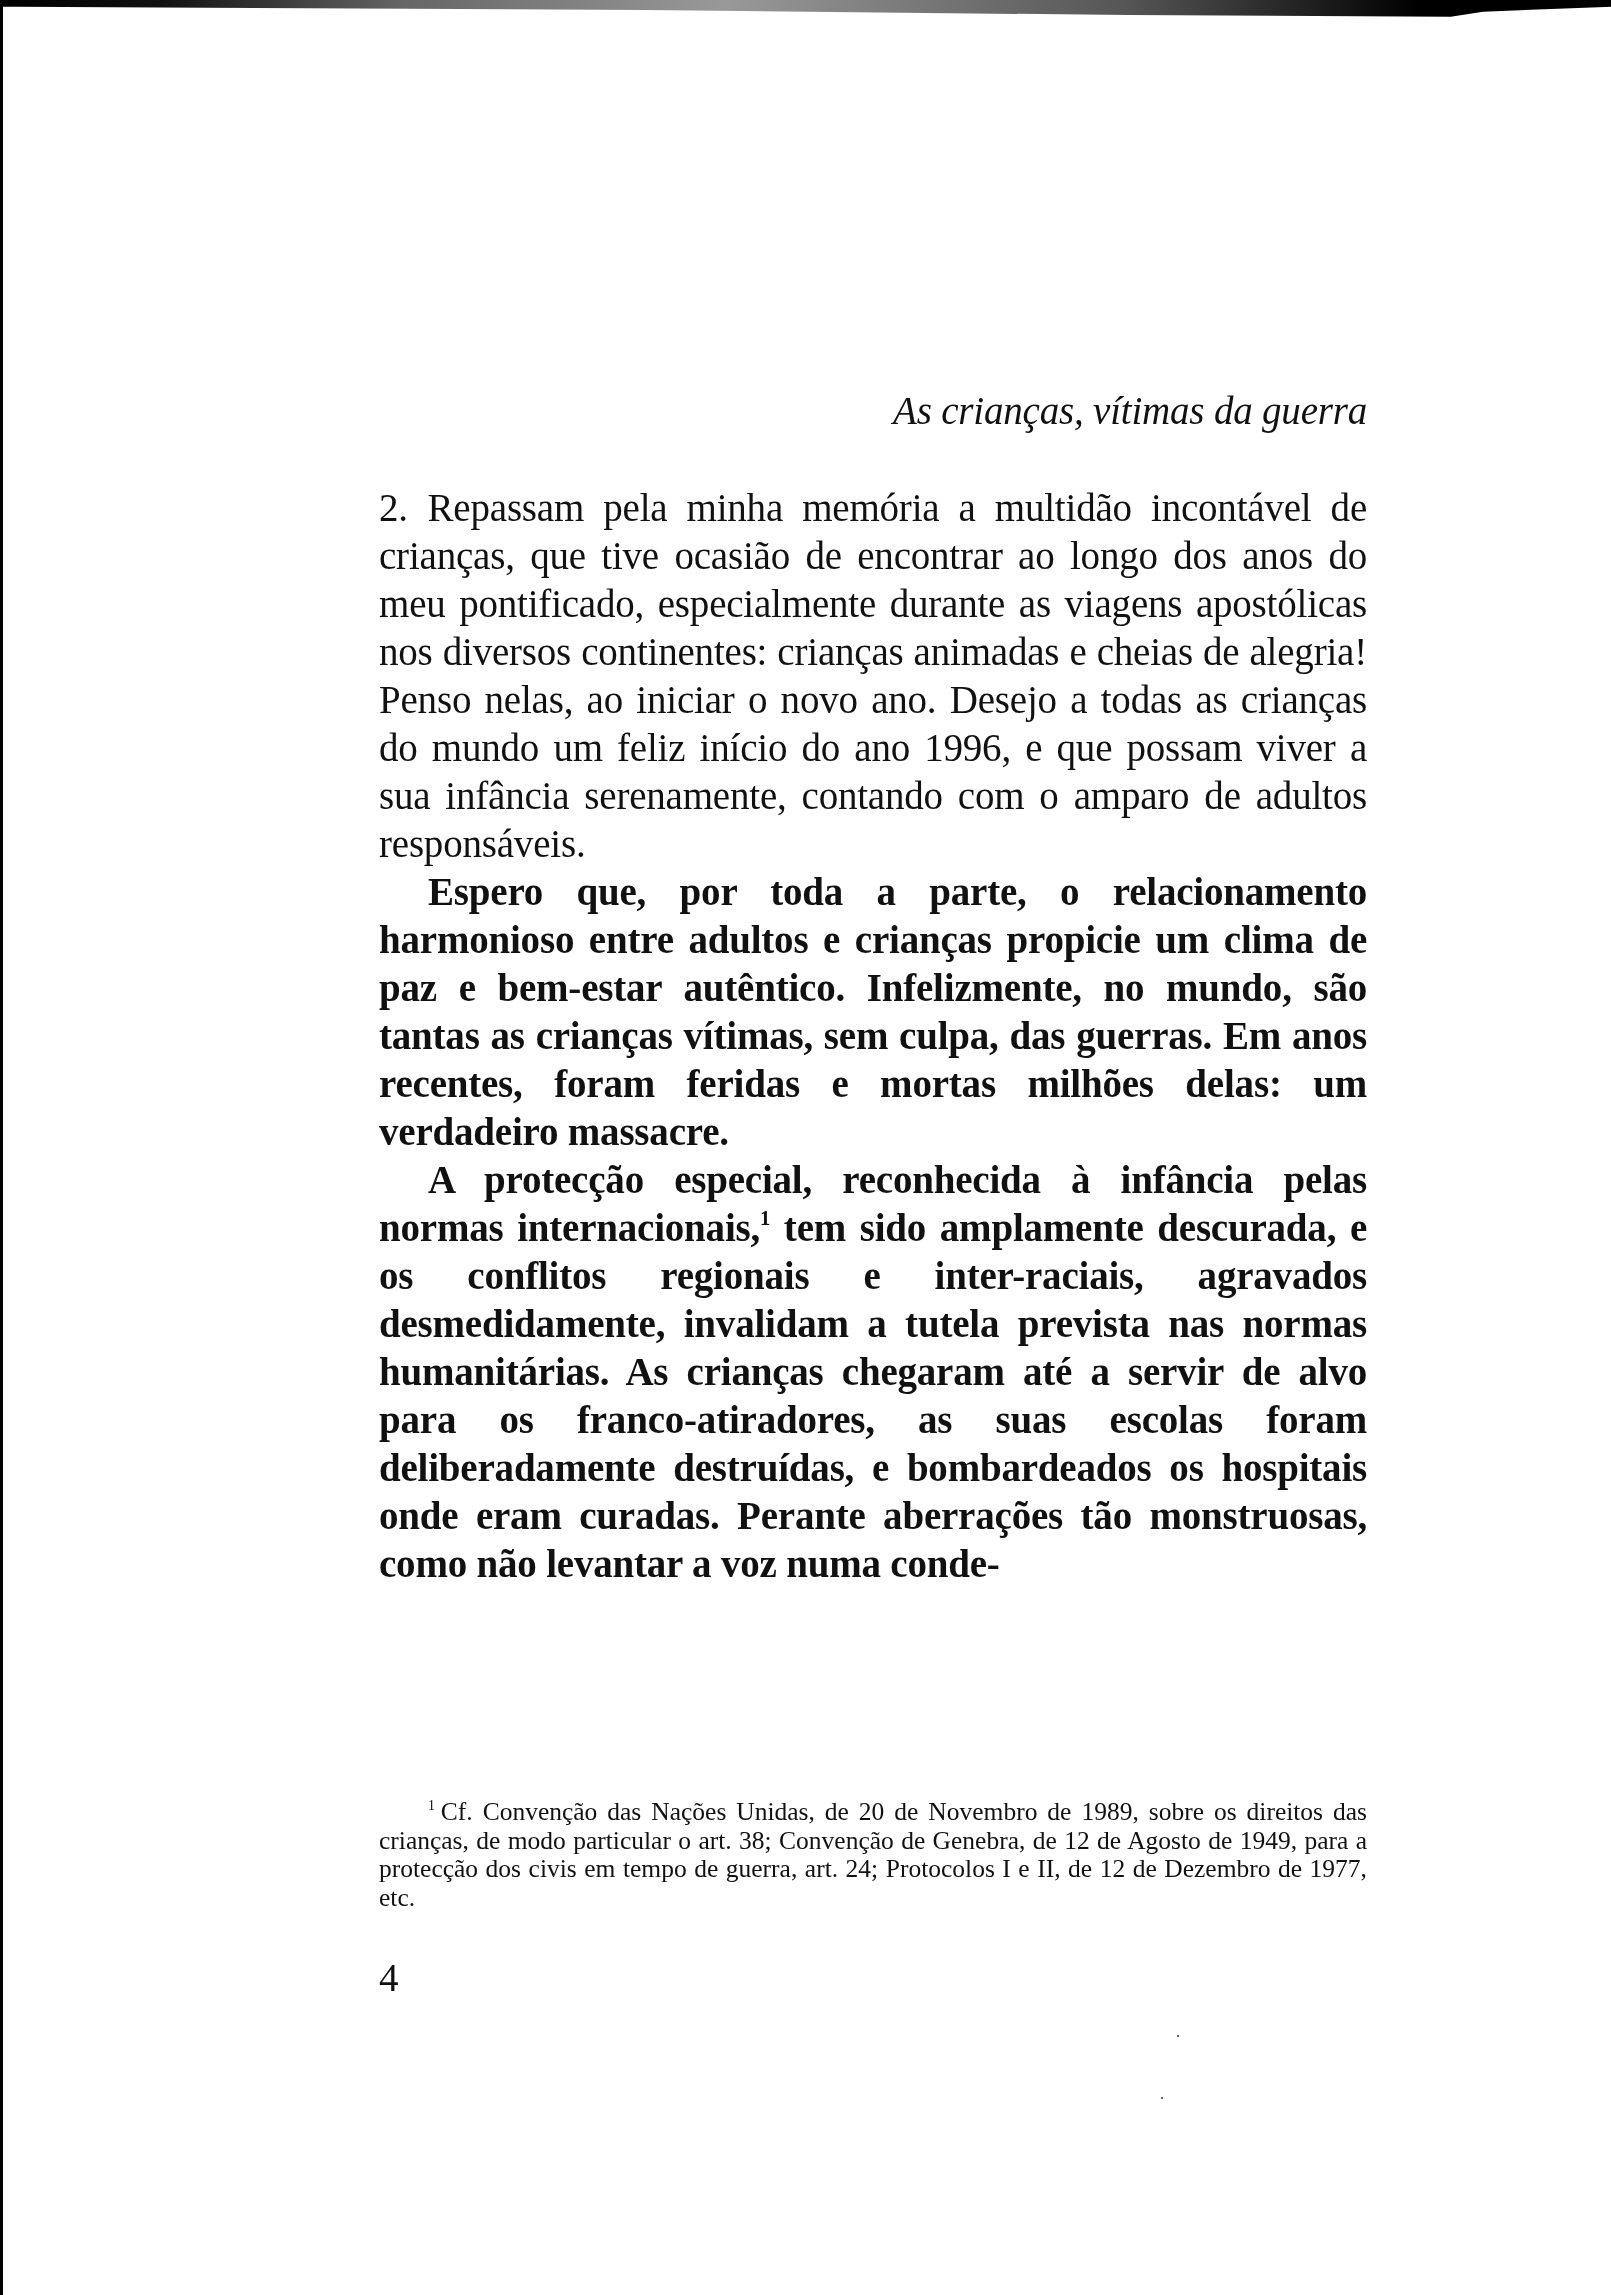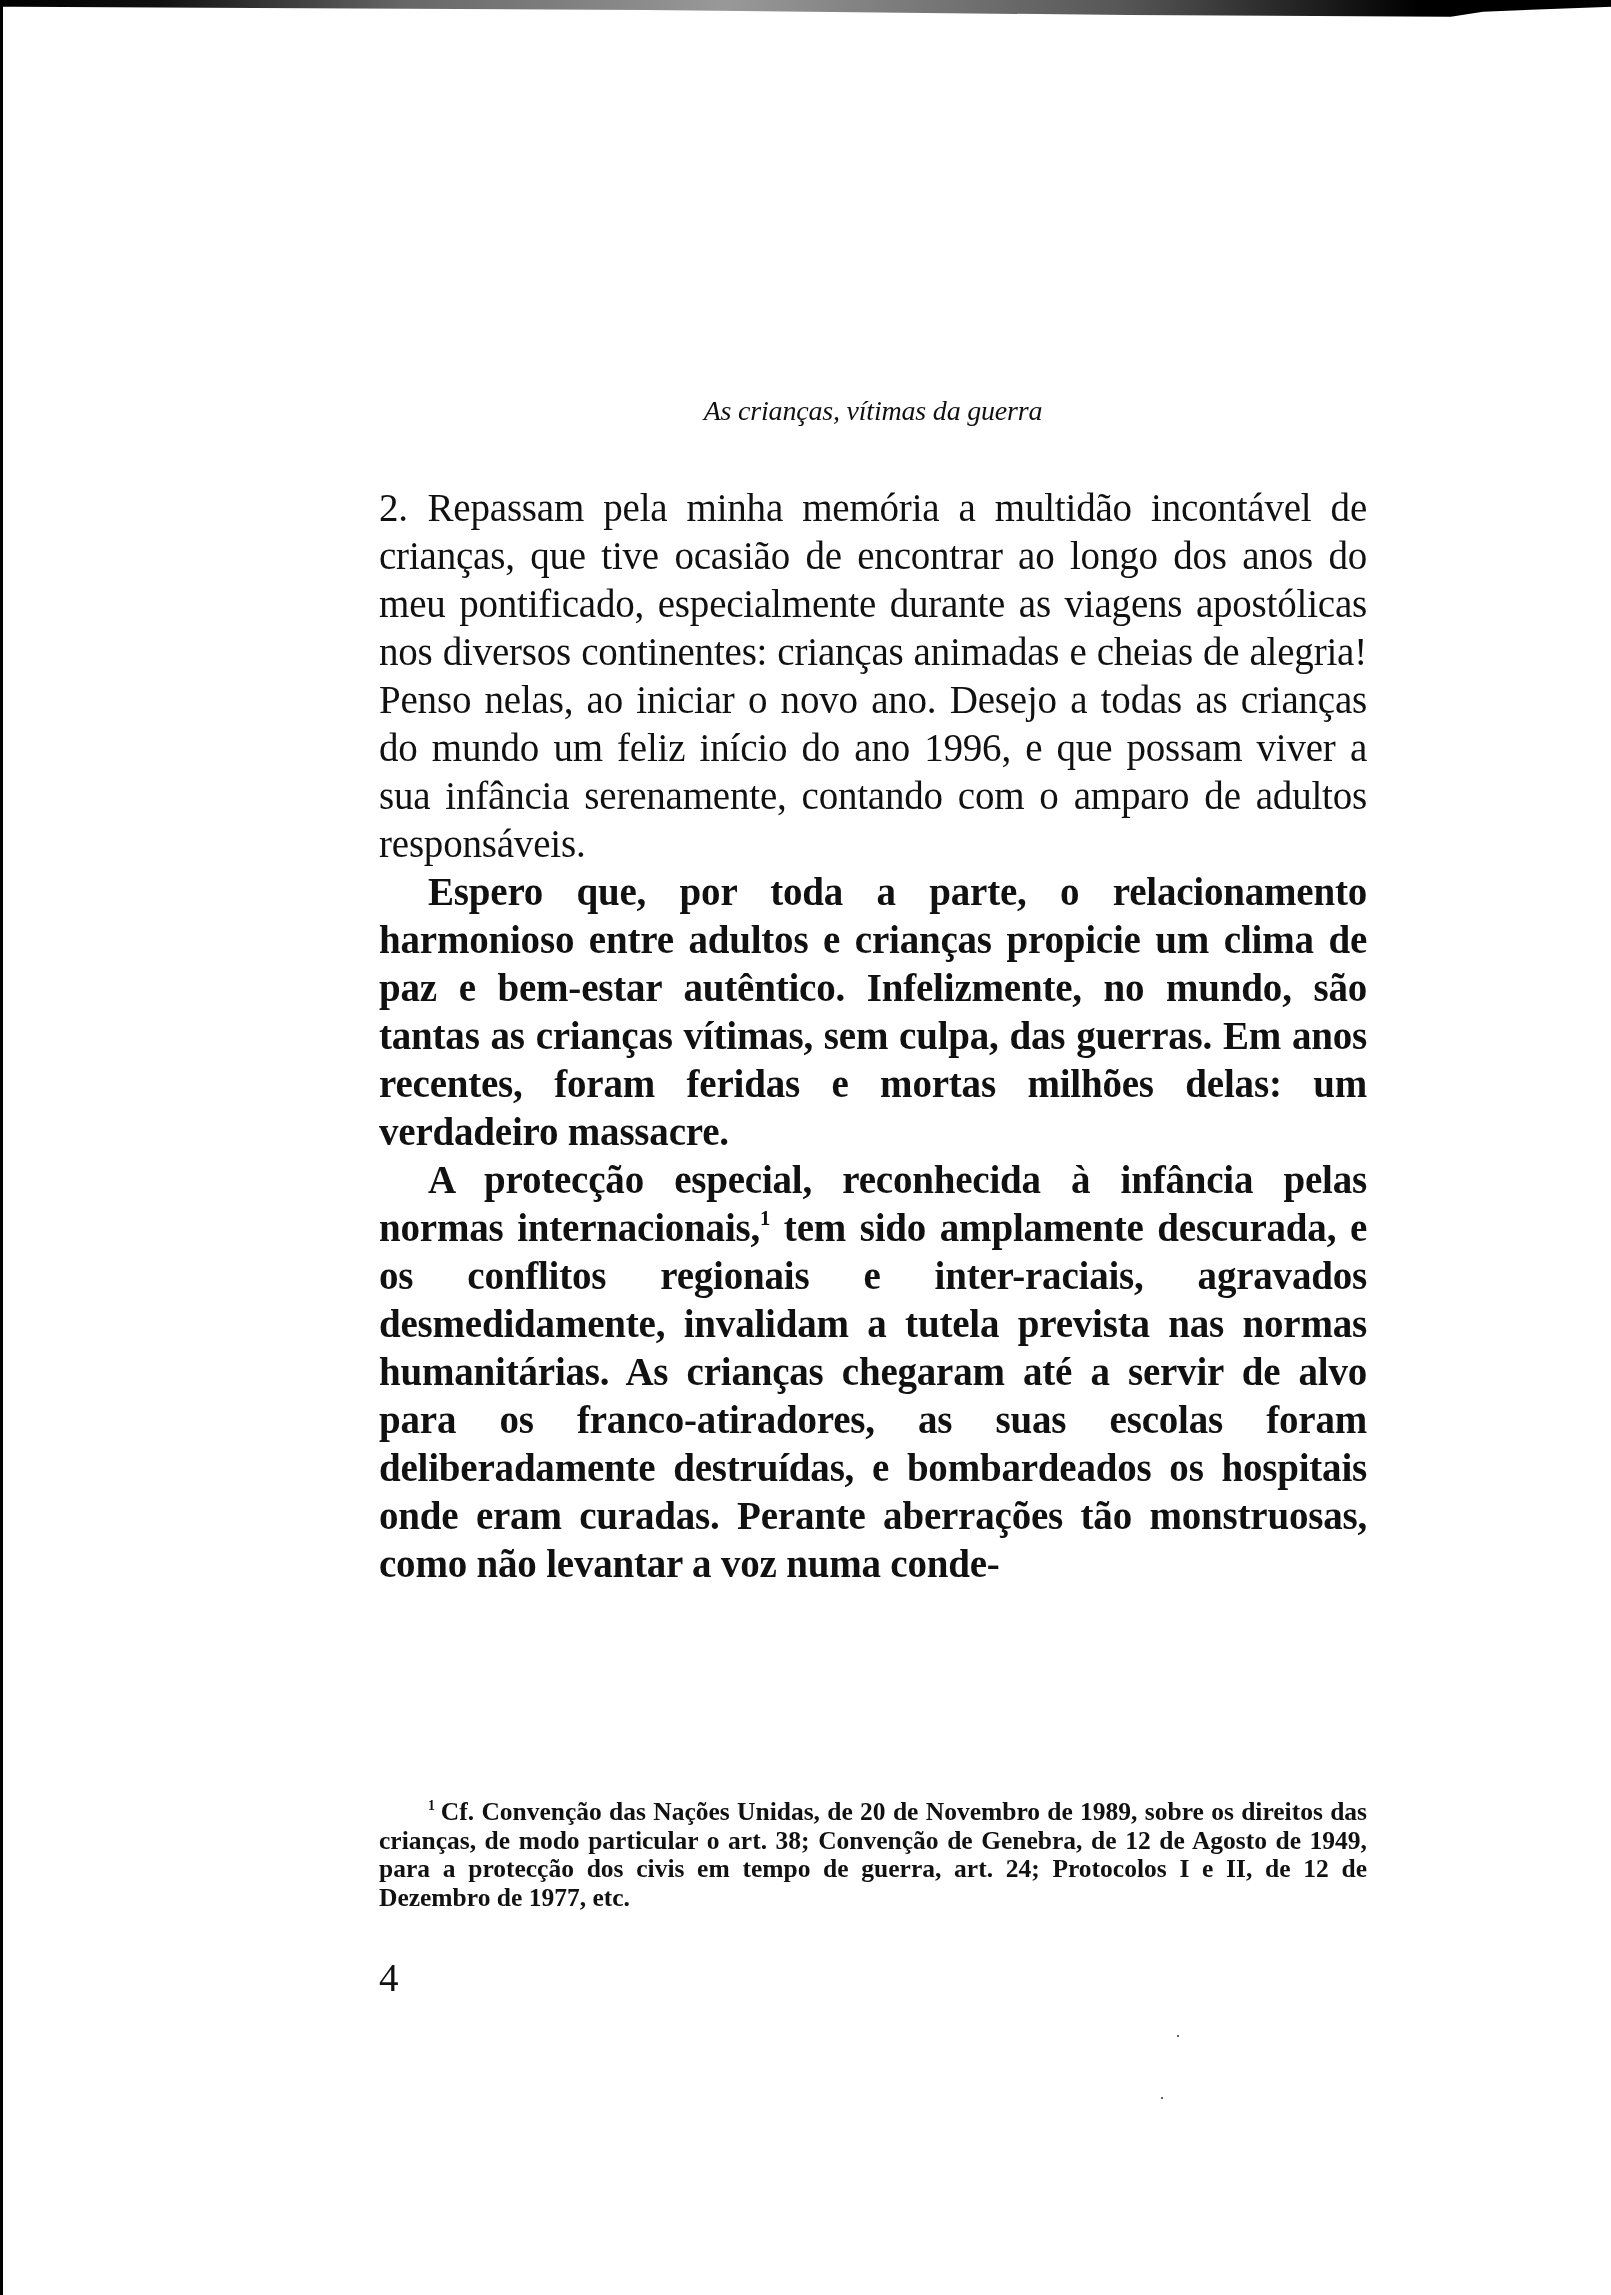--- a/index.html
+++ b/index.html
@@ -19,31 +19,31 @@
     .scan-dot { position: absolute; width: 2px; height: 2px; background: #333; border-radius: 50%; }
 
     .page-body {
       position: absolute; left: 379px; top: 314px; width: 988px;
       font-size: 39px; line-height: 48px; text-align: justify;
       letter-spacing: -0.2px;
     }
     .page-body p { margin: 0; }
     .indent { text-indent: 49px; font-weight: bold; }
     .heading {
-      font-style: italic; text-align: center; margin: 73px 0 49px 0 !important;
-      font-size: 28px;
+      font-style: italic; text-align: right; margin: 73px 0 49px 0 !important;
+      font-size: 39px;
     }
     .para-num { margin-right: 19.7px; }
     sup.fn-ref { font-size: 20.6px; vertical-align: 15.7px; line-height: 0; }
 
     .footnote {
       position: absolute; left: 379px; top: 1798px; width: 988px;
       font-size: 25.5px; line-height: 28.5px; text-align: justify;
     }
-    .footnote p { margin: 0; text-indent: 49px; font-weight: bold; }
+    .footnote p { margin: 0; text-indent: 49px; }
     .footnote sup { font-size: 13.8px; vertical-align: 9.8px; line-height: 0; margin-right: 5.9px; }
 
     .page-number {
       position: absolute; left: 379px; top: 1958px; font-size: 39px; line-height: 39px;
     }
   </style>
 </head>
 <body>
 
 <div class="scan-top"></div>

